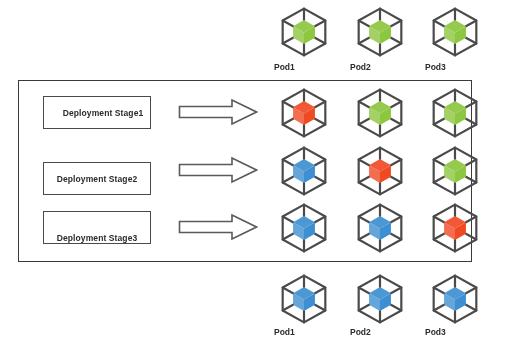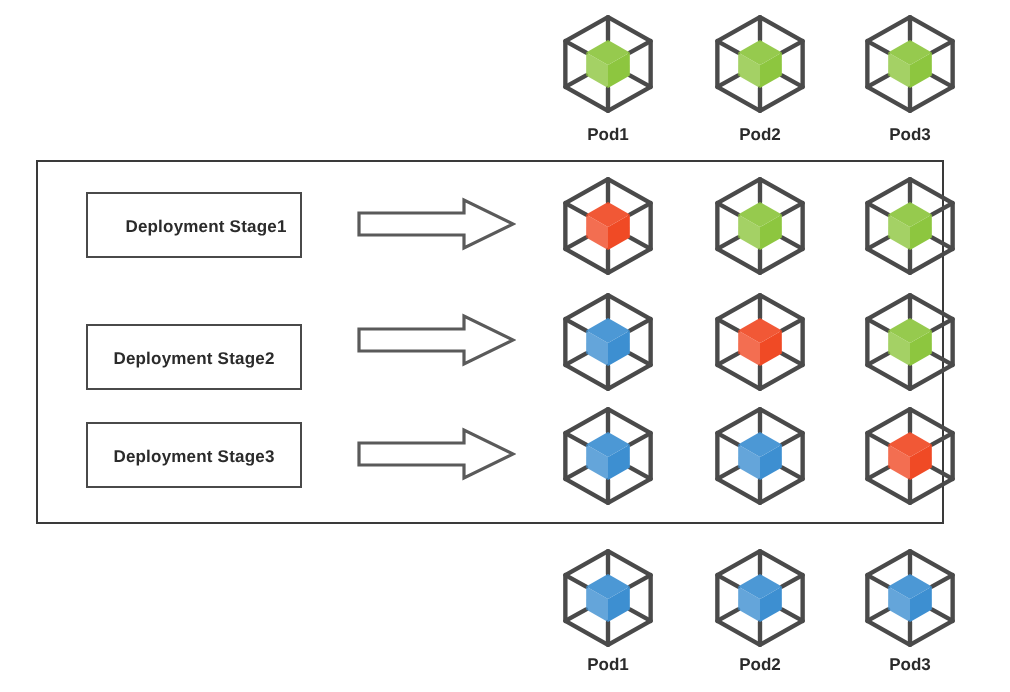--- a/index.html
+++ b/index.html
@@ -61,21 +61,20 @@
   .pod {
     position: absolute;
     width: 52px;
     height: 52px;
   }
 
   
   .pod-label {
     position: absolute;
     width: 60px;
-    text-align: center;
     font-size: 8.5px;
     font-weight: bold;
     color: #2b2b2b;
     white-space: nowrap;
   }
 </style>
 </head>
 <body>
 
 <div id="canvas">
@@ -249,21 +248,21 @@
       <path d="M29,61 L9,72"></path>
       <path d="M71,61 L91,72"></path>
     </g>
     <g>
       <polygon points="50,27 71,39 50,51 29,39" fill="#8DC63F" opacity="0.92"></polygon>
       <polygon points="29,39 50,51 50,73 29,61" fill="#8DC63F" opacity="0.80"></polygon>
       <polygon points="71,39 71,61 50,73 50,51" fill="#8DC63F"></polygon>
     </g>
   </svg></div>
 
-  <div class="stage-box" style="left:43px; top:211px;">
+  <div class="stage-box" style="left:43px; top:211px;align-items:flex-end;">
     <span>Deployment Stage3</span>
   </div>
   <div class="arrow" style="left:178px; top:213px;">
 <svg viewBox="0 0 160 56" width="100%" height="100%" xmlns="http://www.w3.org/2000/svg" preserveAspectRatio="none">
   <polygon points="3,17 108,17 108,4 157,28 108,52 108,39 3,39" fill="#ffffff" stroke="#5a5a5a" stroke-width="3.2" stroke-linejoin="miter"></polygon>
 </svg></div>
   <div class="pod" style="left:278px; top:202px;">
   <svg viewBox="0 0 100 100" width="100%" height="100%" xmlns="http://www.w3.org/2000/svg">
     <g fill="none" stroke="#4a4a4a" stroke-width="4.2" stroke-linejoin="round" stroke-linecap="round">
       <polygon points="50,5 91,28 91,72 50,95 9,72 9,28"></polygon>

